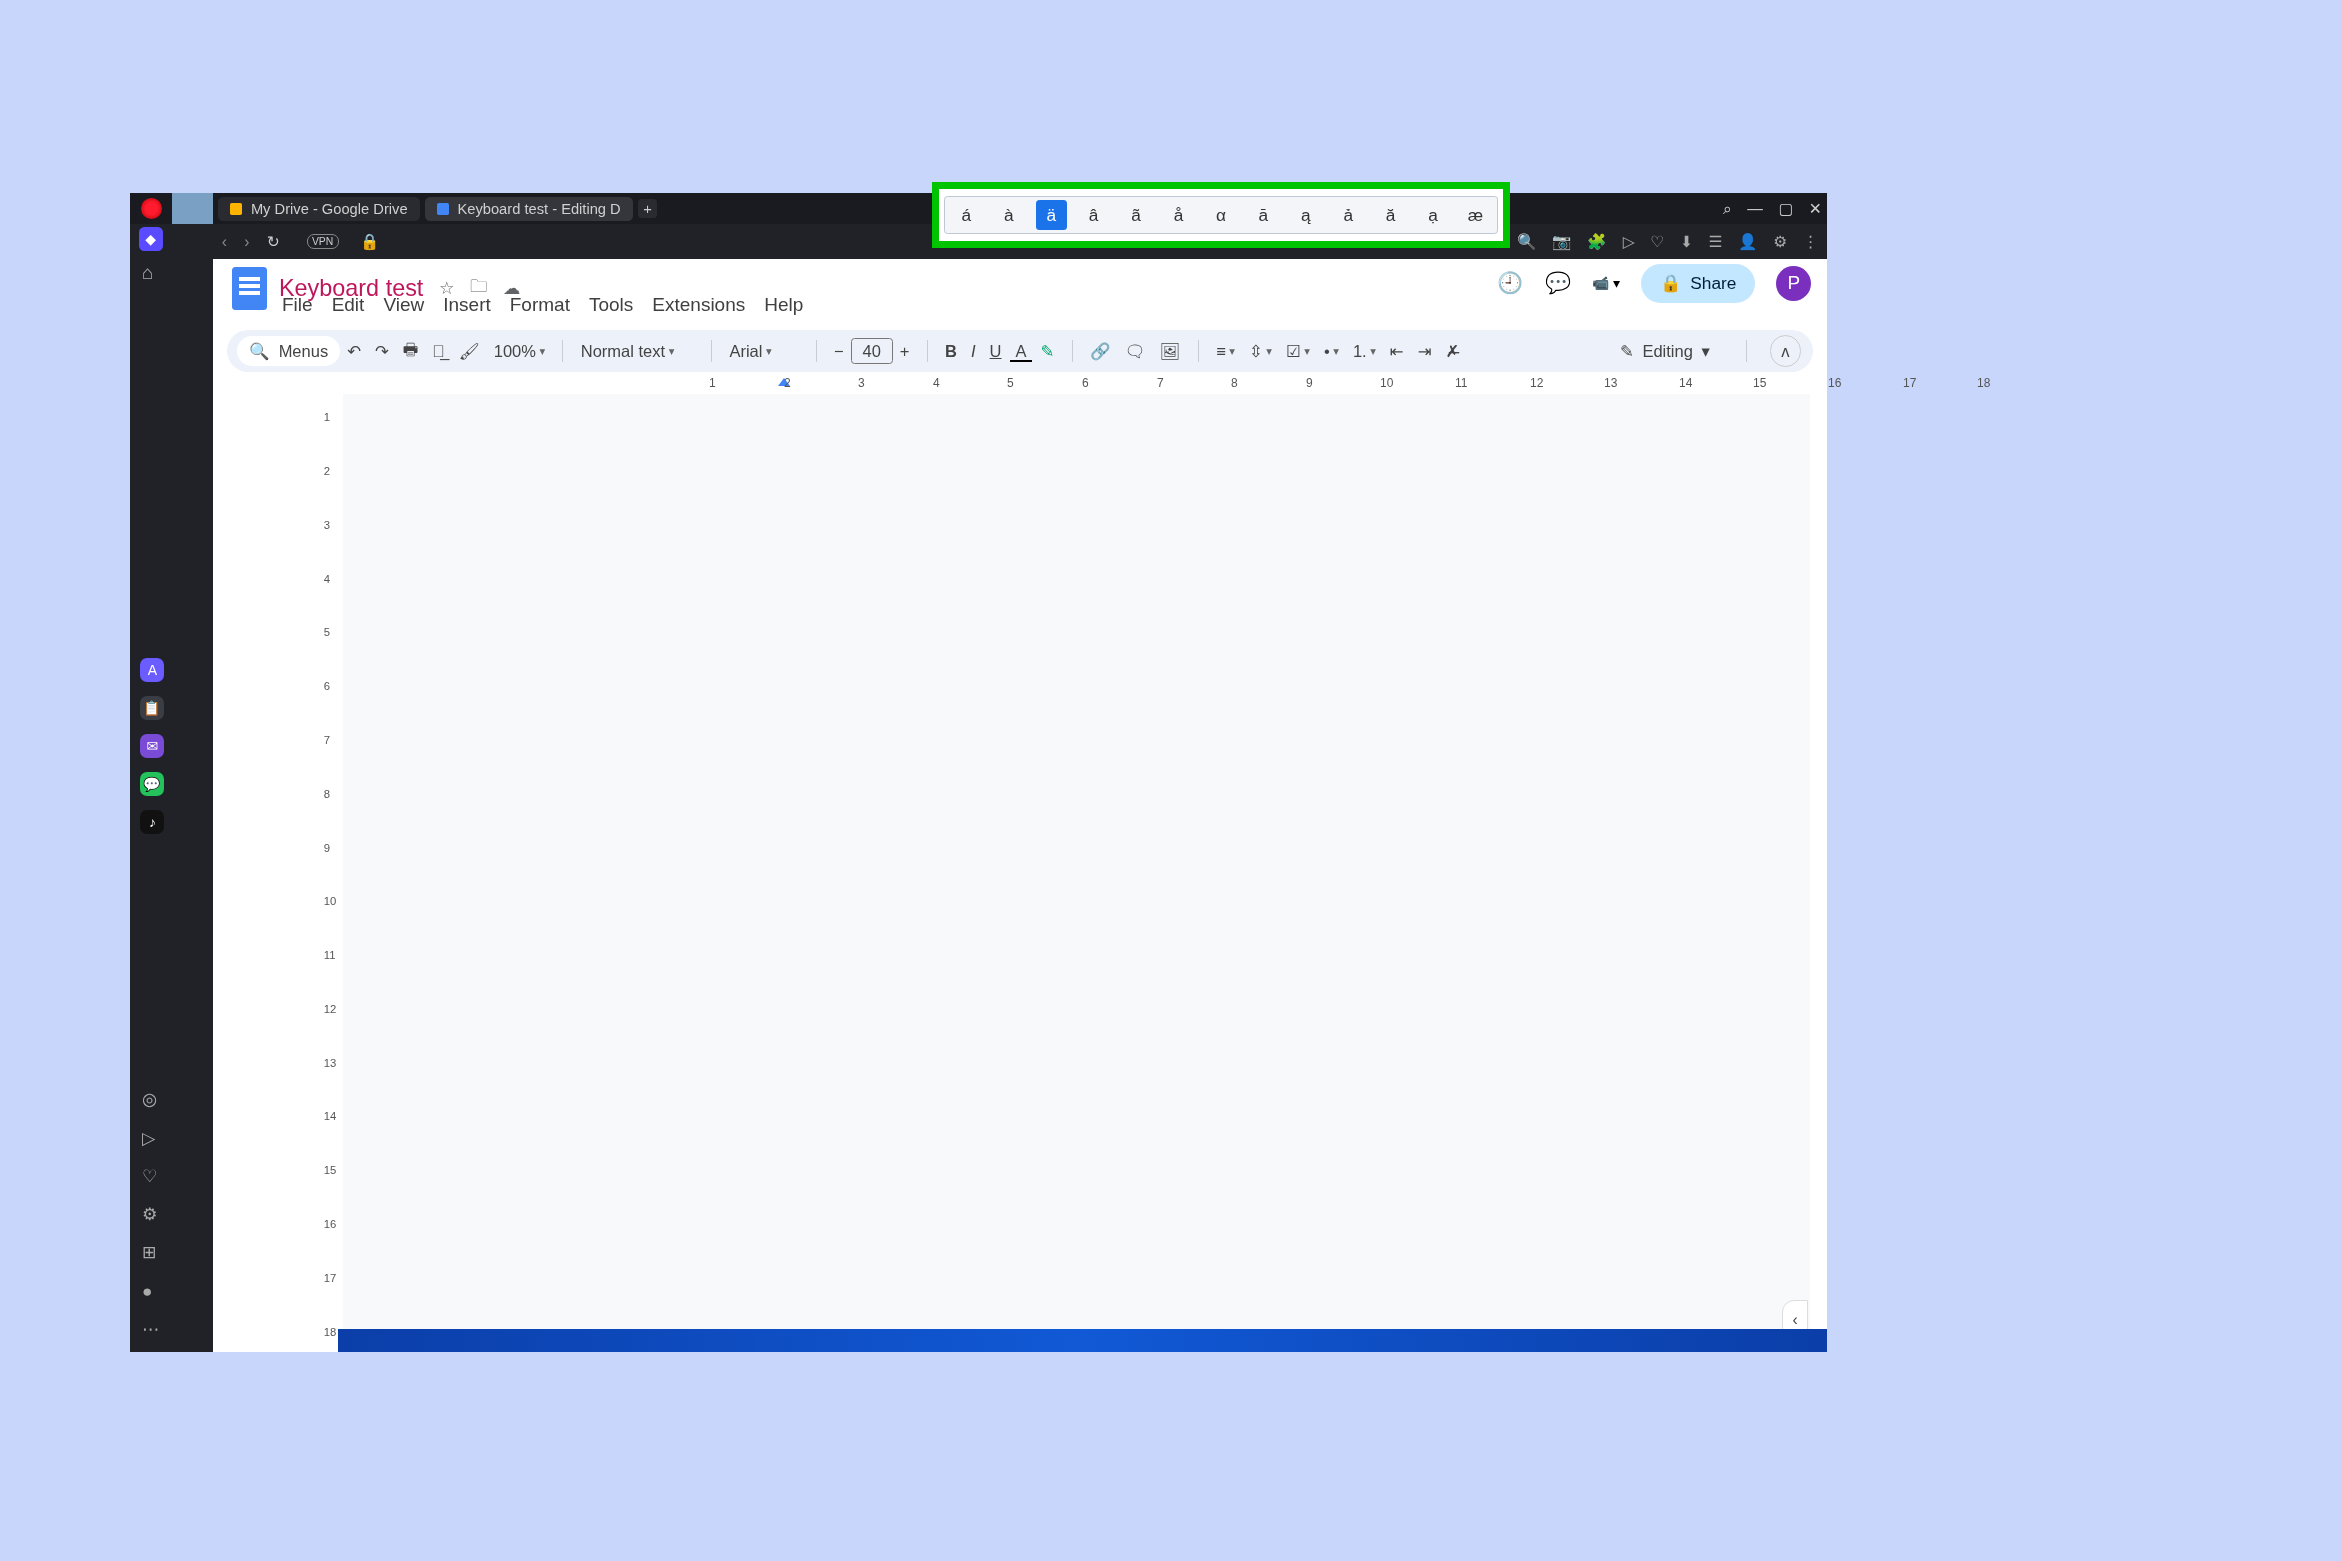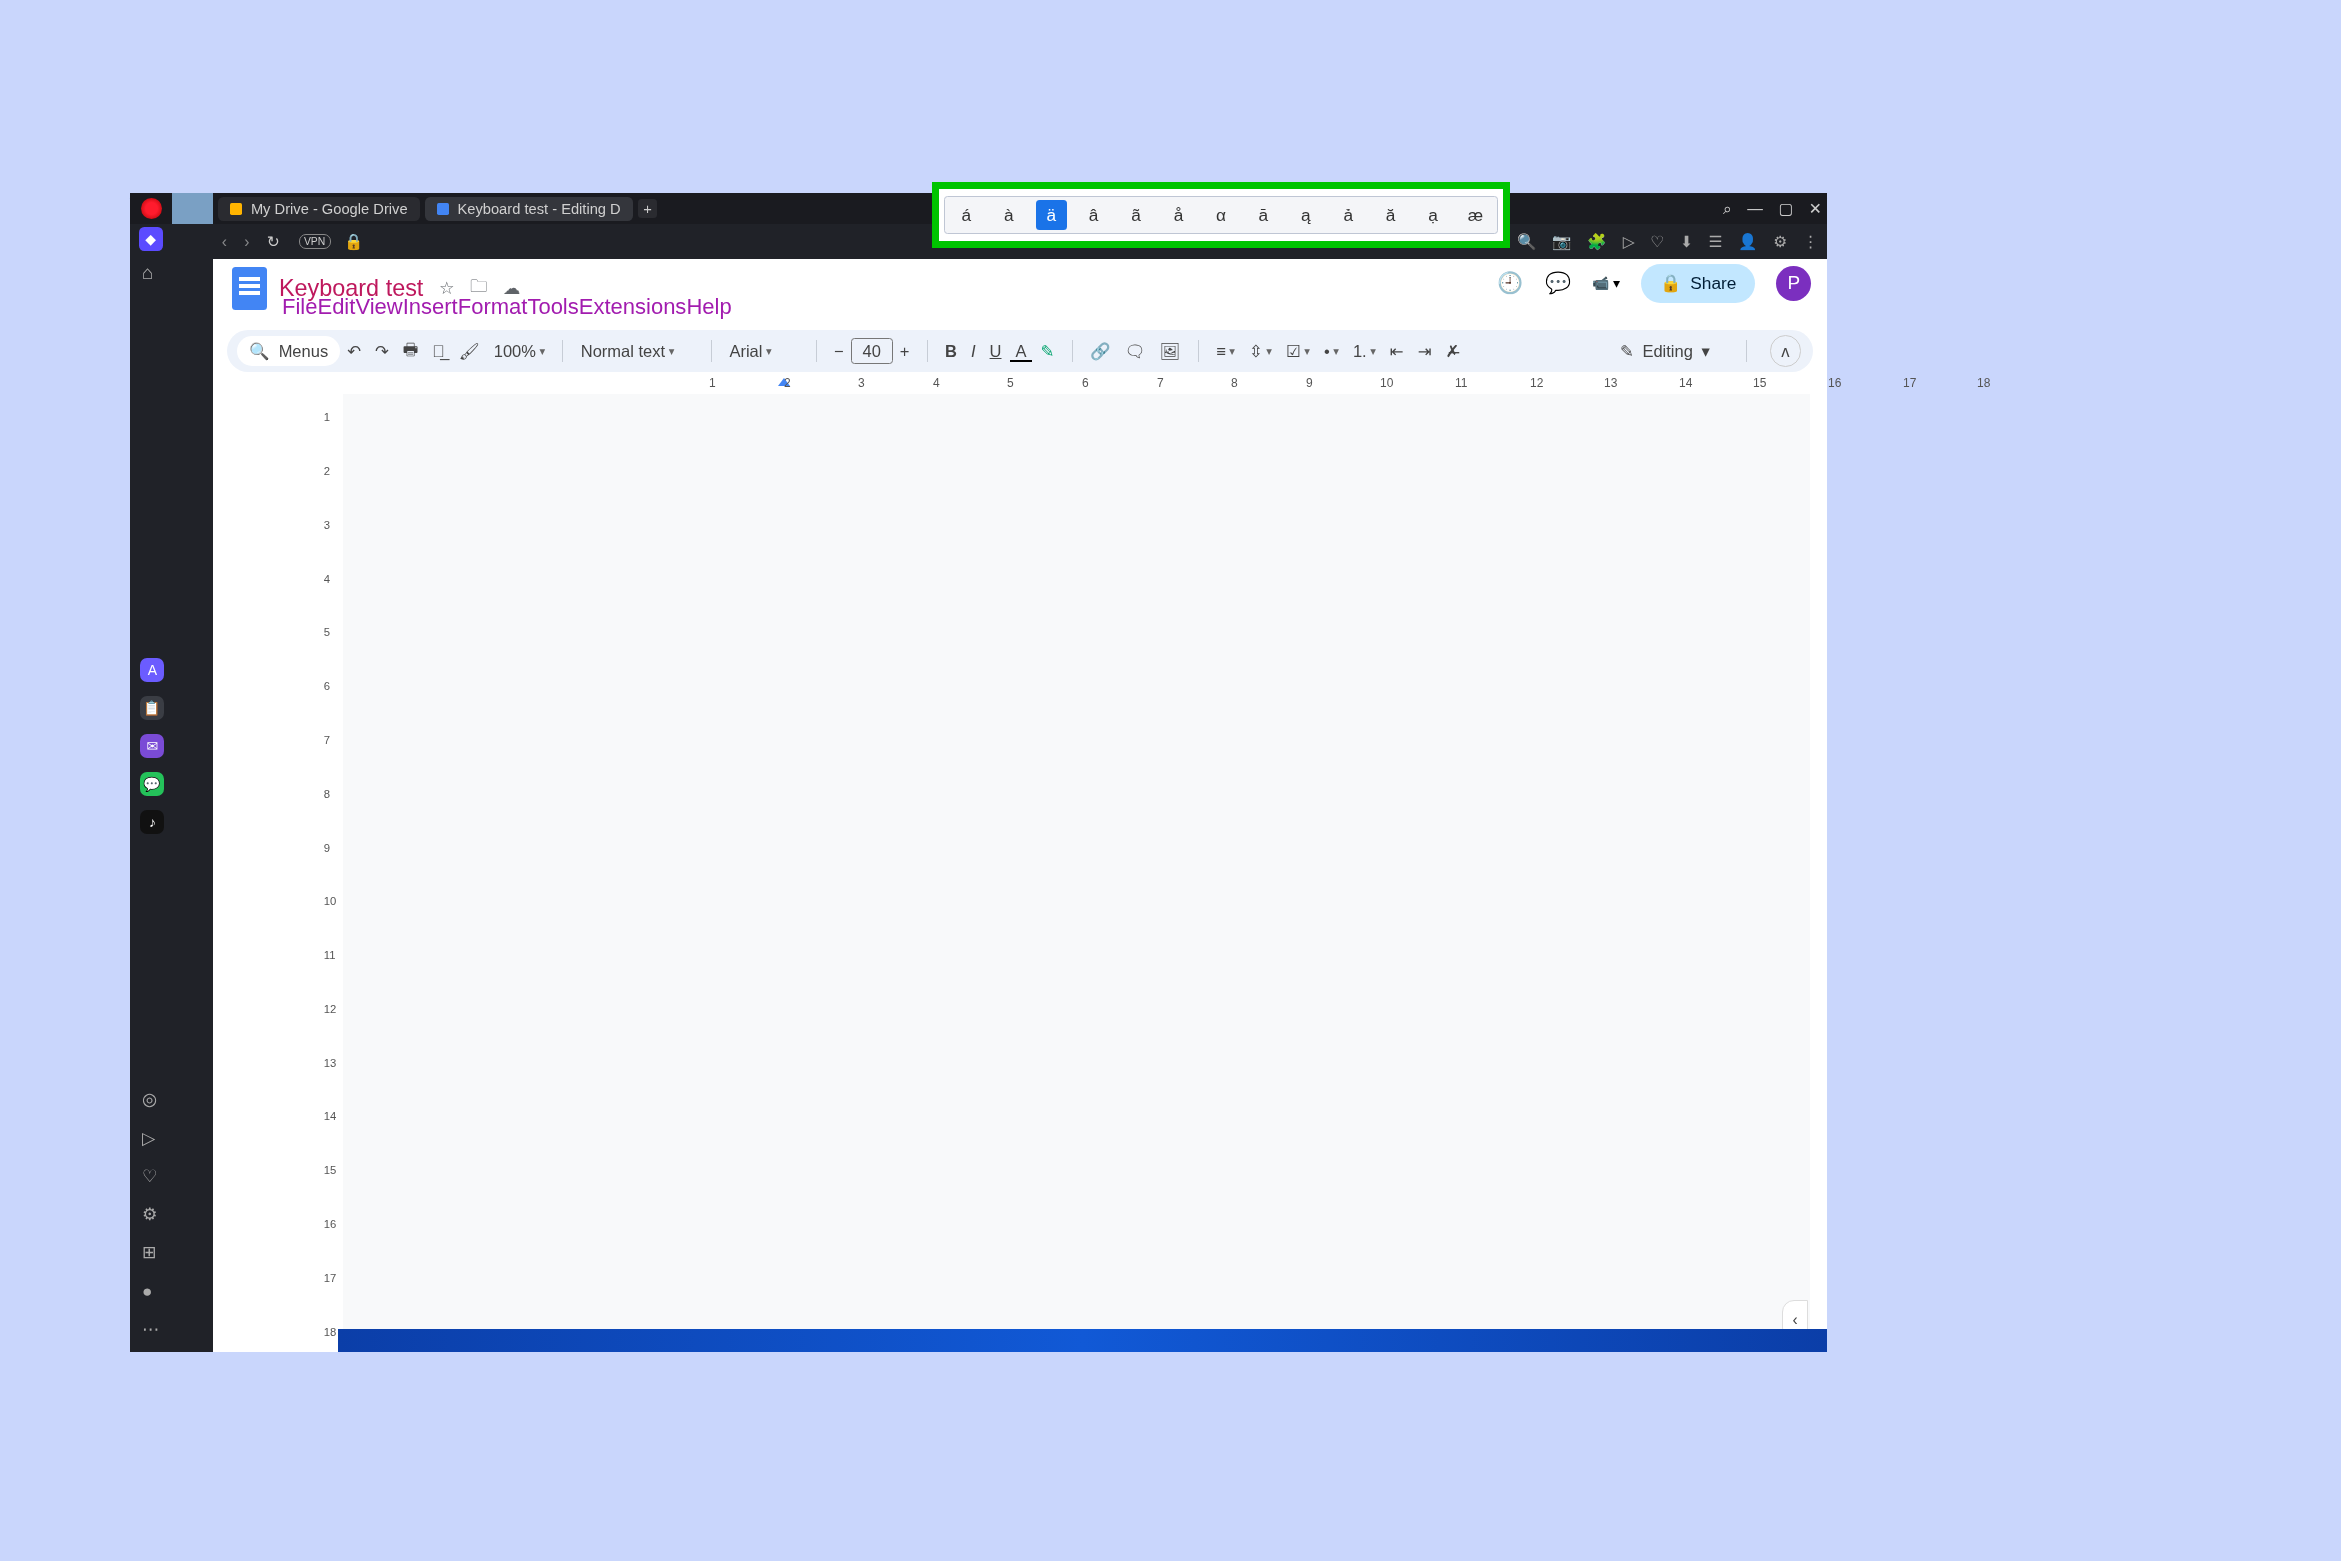--- a/index.html
+++ b/index.html
@@ -16,21 +16,21 @@
 
 
 #tabs{position:absolute;left:83px;top:0;right:0;height:31px;background:#1a1b20;display:flex;align-items:center;color:#d0d0d0;font-size:14.7px}
 .tab{height:24px;padding:0 12px;margin-left:5.2px;display:flex;align-items:center;gap:8.7px;background:#2a2b30;border-radius:5.2px;cursor:pointer}
 .tab .fav{width:12px;height:12px;border-radius:1.7px}
 .newtab{width:19px;height:19px;border-radius:3.5px;background:#2a2b30;color:#ccc;display:flex;align-items:center;justify-content:center;margin-left:5.2px;cursor:pointer}
 #winctrl{position:absolute;right:5.2px;top:0;height:31px;display:flex;align-items:center;gap:15.6px;color:#ccc;font-size:15.6px}
 #winctrl span{cursor:pointer}
 #addr{position:absolute;left:83px;top:31px;right:0;height:35px;background:#202228;display:flex;align-items:center;color:#ccc;font-size:15.6px}
 #addr .nav{padding:0 8.7px;cursor:pointer;opacity:.6}
-#addr .vpn{border:0.9px solid #888;border-radius:7px;font-size:10.4px;padding:0.9px 4.3px;margin:0 10px}
+#addr .vpn{border:0.9px solid #888;border-radius:7px;font-size:10.4px;padding:0.9px 4.3px;margin:0 18px}
 #addr .lock{margin-left:3.5px}
 #addrR{position:absolute;right:8.7px;top:31px;height:35px;display:flex;align-items:center;gap:15.6px;color:#aaa;font-size:15.6px}
 #addrR span{cursor:pointer}
 
 
 #opL{position:absolute;left:0;top:0;width:42px;height:31px;background:#1a1b20;display:flex;align-items:center;justify-content:center}
 #opL .o{width:21px;height:21px;border-radius:50%;background:radial-gradient(circle,#ff1b2d 40%,#a70000 100%)}
 #opSide{position:absolute;left:0;top:31px;width:83px;bottom:0;background:#202228;color:#aaa}
 #opSide .cube{position:absolute;left:8.7px;top:2.6px;width:24px;height:24px;border-radius:5.2px;background:#5b4bff;display:flex;align-items:center;justify-content:center;color:#fff;font-size:14px}
 #opSide .homei{position:absolute;left:12px;top:38px;font-size:19px}
@@ -39,21 +39,21 @@
 #opSide .bottom{position:absolute;left:12px;bottom:12px;display:flex;flex-direction:column;gap:17.3px;font-size:17.3px}
 
 
 #docs{position:absolute;left:83px;top:66px;right:0;bottom:0;background:#fff}
 
 #trow{position:absolute;left:0;top:0;right:0;height:59px;display:flex;align-items:center}
 #trow .dico{width:35px;height:43px;margin:0 12px 0 19px;background:#4285f4;border-radius:3.5px;position:relative}
 #trow .dico:before{content:"";position:absolute;left:7px;top:10.4px;width:21px;height:3.5px;background:#fff;box-shadow:0 7px 0 #fff,0 14px 0 #fff}
 #trow .tt{font-size:23.4px;color:#be185d}
 #trow .tico{margin-left:15.6px;font-size:17.3px;color:#5f6368;cursor:pointer}
-#trow .mrow{position:absolute;left:69px;top:35px;display:flex;font-size:22px;color:#a21caf}
+#trow .mrow{position:absolute;left:69px;top:35px;display:flex;gap:19px;font-size:19px;color:#404040}
 #trow .mrow span{cursor:pointer}
 #trowR{position:absolute;right:15.6px;top:5.2px;display:flex;align-items:center;gap:21px}
 #trowR .ico{font-size:21px;color:#444;cursor:pointer}
 #trowR .meet{display:flex;align-items:center;gap:3.5px;cursor:pointer}
 #trowR .share{background:#c2e7ff;color:#001d35;padding:8.7px 19px;border-radius:52px;font-size:17.3px;display:flex;align-items:center;gap:8.7px;cursor:pointer}
 #trowR .avatar{width:35px;height:35px;border-radius:50%;background:#7b2fbf;color:#fff;display:flex;align-items:center;justify-content:center;font-size:19px;cursor:pointer}
 
 
 #tb{position:absolute;left:14px;top:71px;right:14px;height:42px;background:#edf2fa;border-radius:35px;display:flex;align-items:center;padding:0 10.4px;color:#444;font-size:16.5px}
 .pill{background:#fff;border-radius:26px;padding:5.2px 12px;display:flex;align-items:center;gap:8.7px;cursor:pointer}

